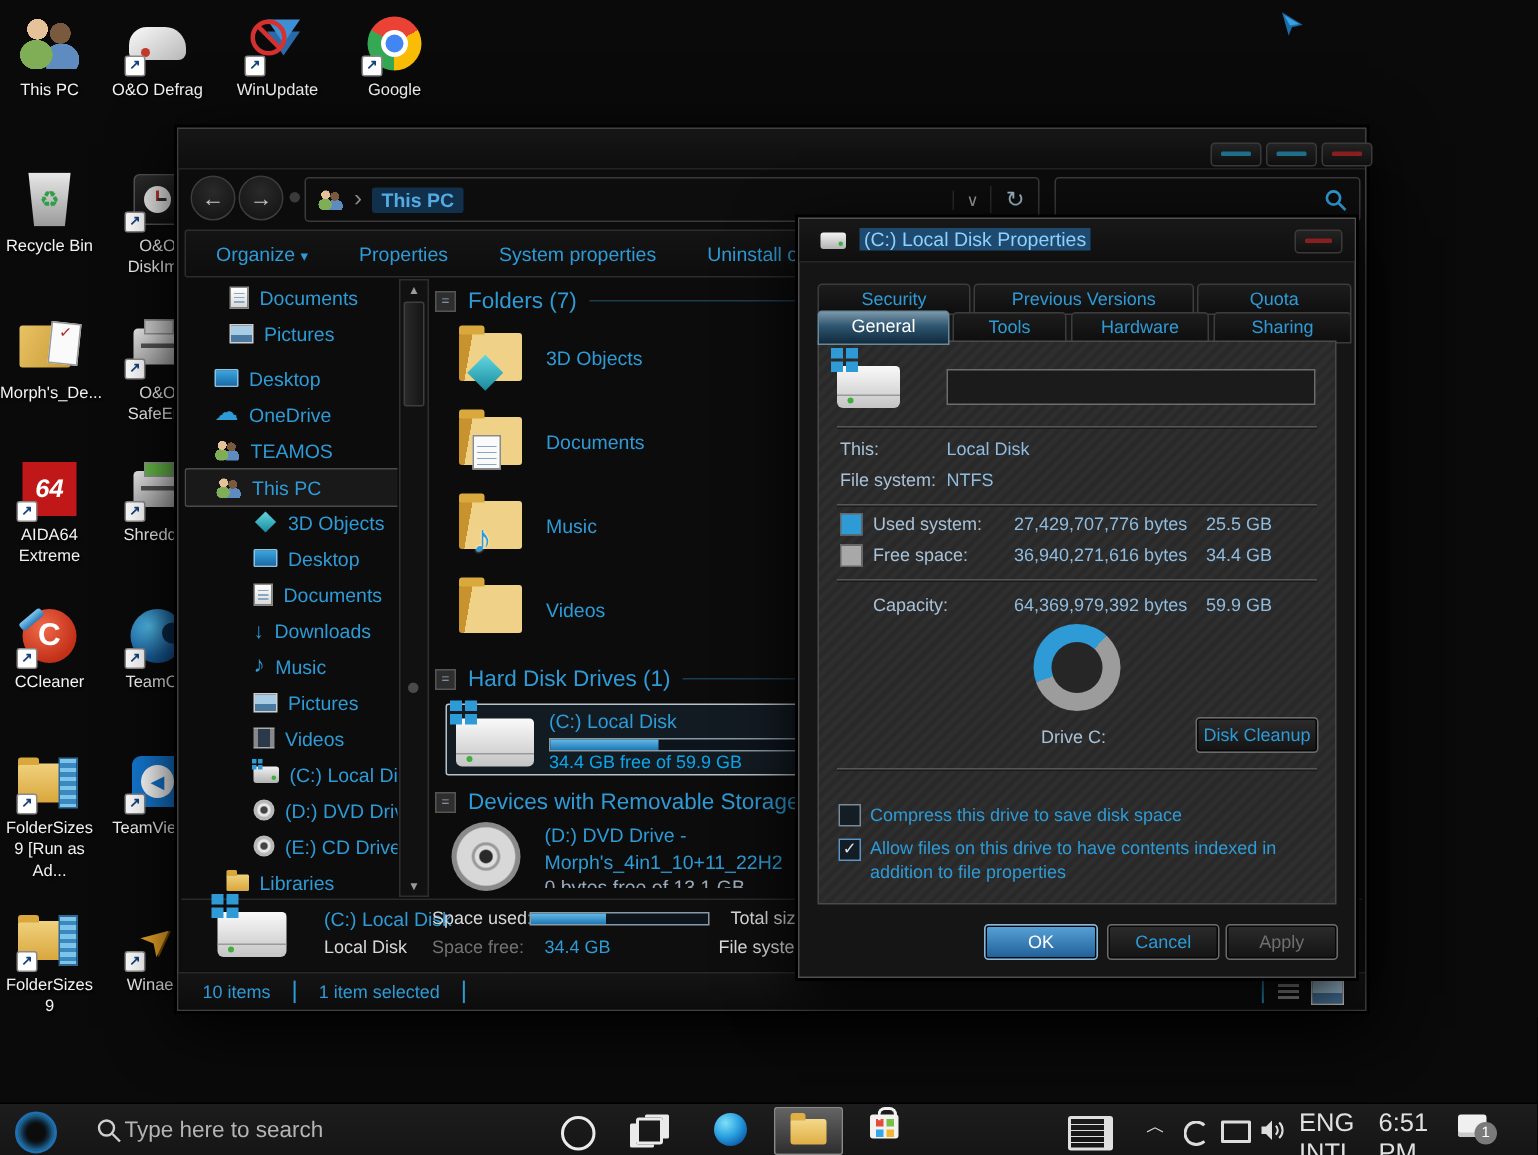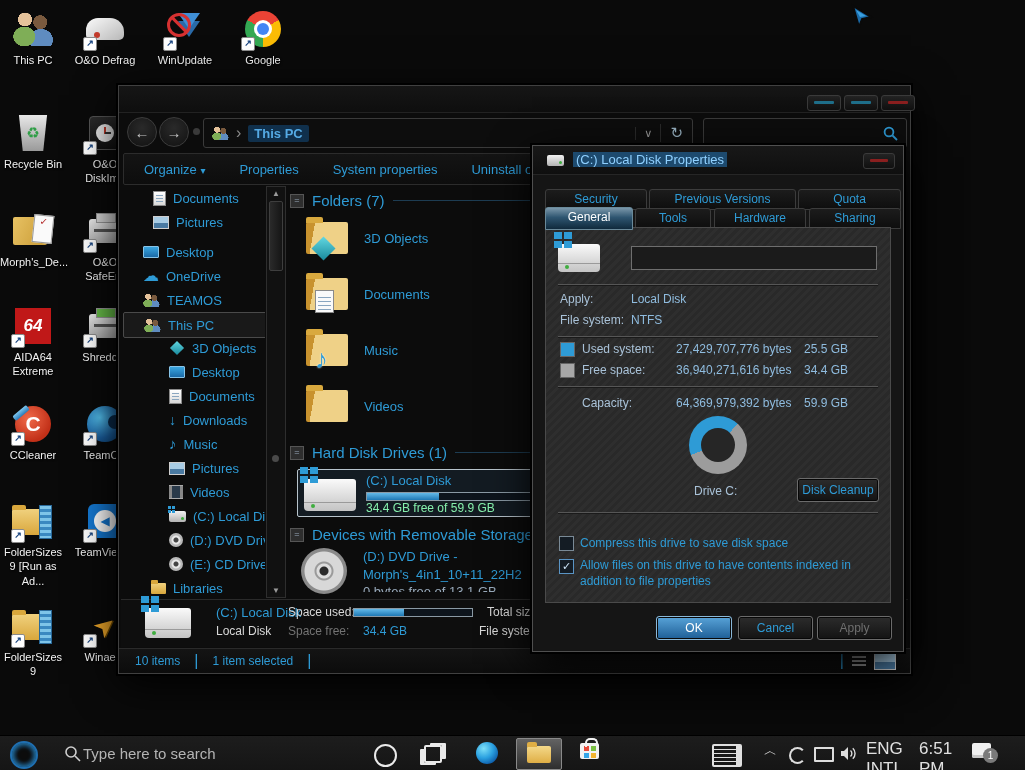--- a/index.html
+++ b/index.html
@@ -443,21 +443,21 @@
           <span class="gline"></span>
       </div>
       <div class="abs" style="left:10px;top:283px;width:248px;height:46px;background:#131b22;border:1px solid #b8c4cc;border-radius:2px">
         <div class="bigdrive" style="position:absolute;left:6px;top:9px">
             <span class="winflag"></span>
           </div>
         <span class="tbtxt" style="position:absolute;left:68px;top:3px">(C:) Local Disk</span>
         <div class="pbar" style="left:68px;top:22px;width:172px;height:7px">
             <i style="width:42%"></i>
           </div>
-        <span style="position:absolute;left:68px;top:31px;color:#86efac;font-size:12px">34.4 GB free of 59.9 GB</span>
+        <span style="position:absolute;left:68px;top:31px;color:#0ea5e9;font-size:12px">34.4 GB free of 59.9 GB</span>
       </div>
 
       <div class="ghead" style="left:3px;top:340px;width:378px">
         <span class="gcol">=</span>
         <span>Devices with Removable Storage (2)</span>
           <span class="gline"></span>
       </div>
       <div class="abs" style="left:14px;top:362px;display:flex;gap:16px">
         <div class="bigdisc"></div>
         <div style="font-size:13px;color:#2e9bd6;line-height:1.35">
@@ -525,21 +525,21 @@
     <div class="tab" style="left:181px;top:62px;width:90px">Hardware</div>
     <div class="tab" style="left:276px;top:62px;width:90px">Sharing</div>
 
     <div class="panel">
       <div class="bigdrive" style="position:absolute;left:12px;top:16px;width:42px;height:28px">
           <span class="winflag"></span>
         </div>
       <input style="position: absolute; left: 85px; top: 18px; width: 240px; height: 20px; background: rgb(27, 27, 27); border: 1px solid rgb(110, 110, 110); color: rgb(207, 230, 250);" value="">
       <div class="dsep" style="top:56px"></div>
 
-      <span class="dlbl" style="left:14px;top:64px">Apply:</span>
+      <span class="dlbl" style="left:14px;top:64px">This:</span>
       <span class="dval" style="left:85px;top:64px">Local Disk</span>
       <span class="dlbl" style="left:14px;top:85px">File system:</span>
       <span class="dval" style="left:85px;top:85px">NTFS</span>
       <div class="dsep" style="top:108px"></div>
 
       <span class="swatch" style="left:14px;top:114px;background:#2e9bd6"></span>
       <span class="dlbl" style="left:36px;top:114px">Used system:</span>
       <span class="dval" style="left:130px;top:114px">27,429,707,776 bytes</span>
       <span class="dval" style="left:258px;top:114px">25.5 GB</span>
       <span class="swatch" style="left:14px;top:135px;background:#a8a8a8"></span>

